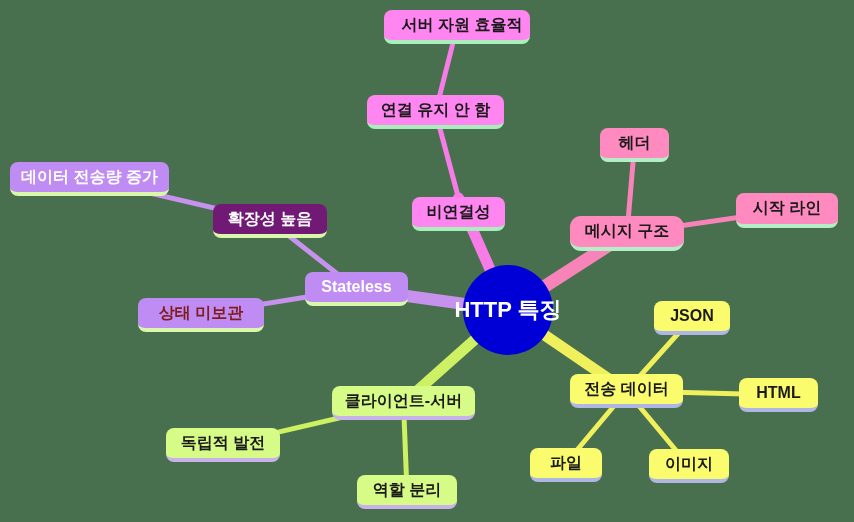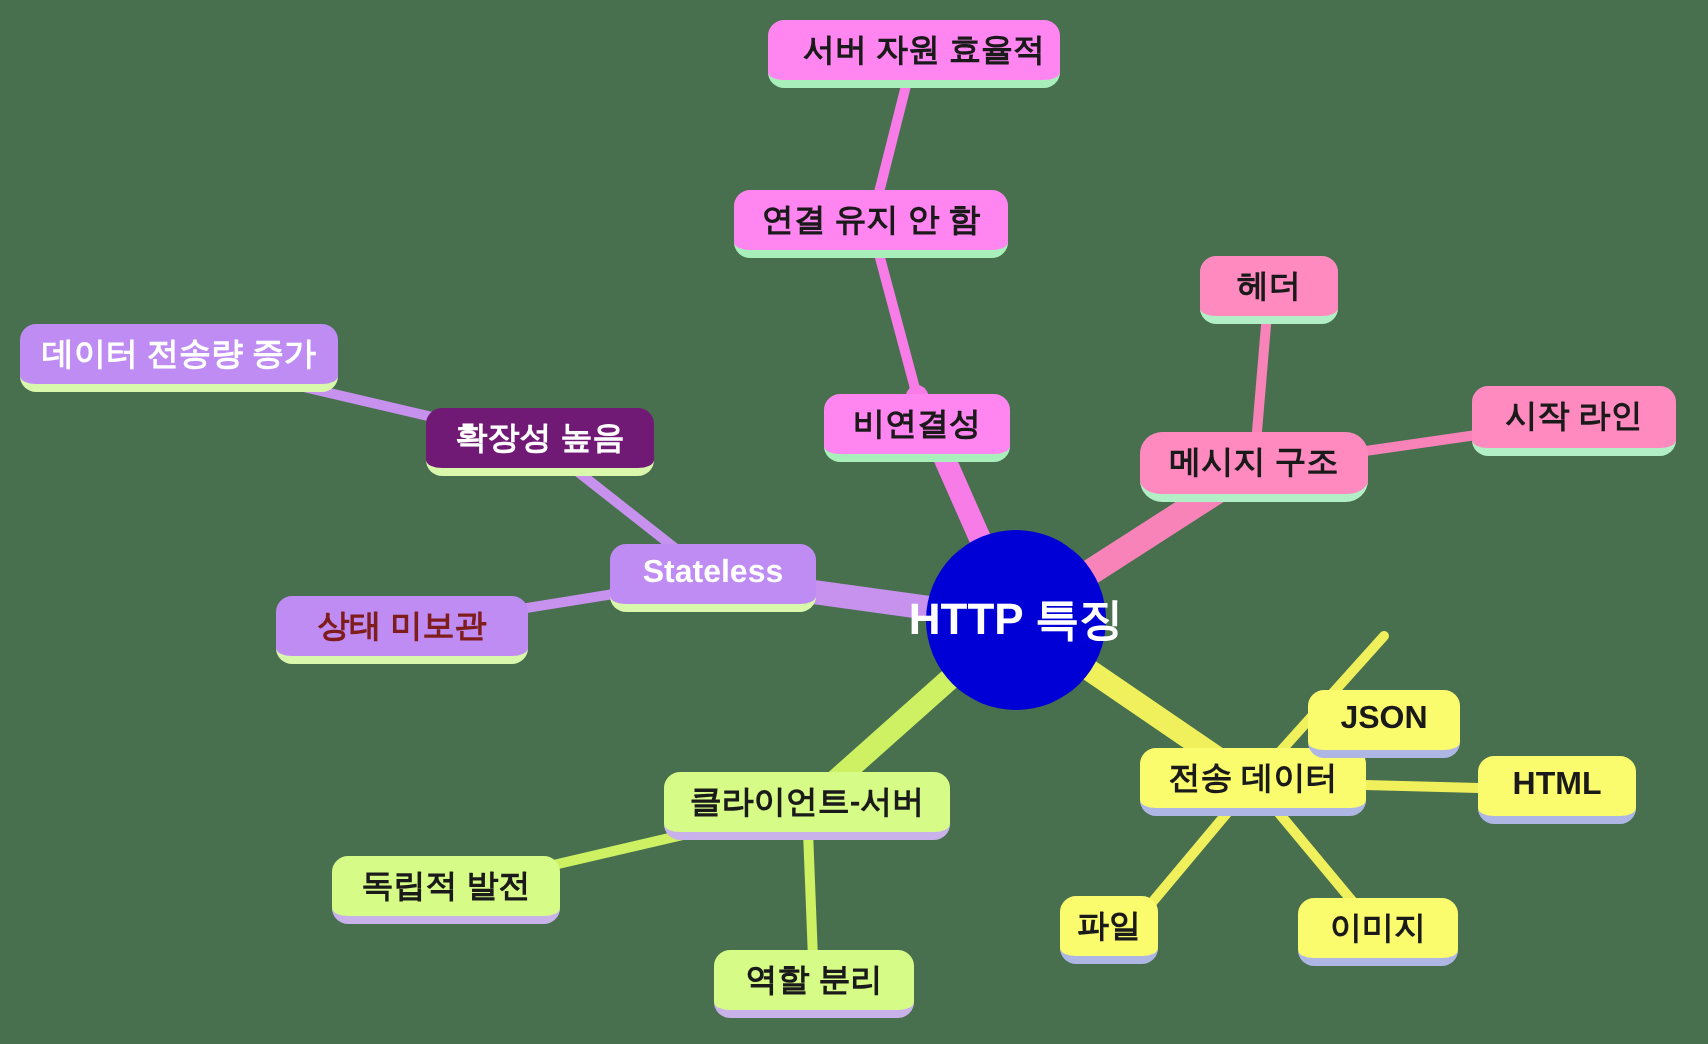--- a/index.html
+++ b/index.html
@@ -100,27 +100,27 @@
     </div>
     <div class="node" style="left: 166px; top: 428px; width: 114px; height: 34px; background: rgb(214, 251, 135); border-bottom: 4px solid rgb(201, 178, 233); color: rgb(26, 26, 26);">
       <span>독립적 발전</span>
     </div>
     <div class="node" style="left: 357px; top: 475px; width: 100px; height: 34px; background: rgb(214, 251, 135); border-bottom: 4px solid rgb(201, 178, 233); color: rgb(26, 26, 26);">
       <span>역할 분리</span>
     </div>
     <div class="node" style="left: 570px; top: 374px; width: 113px; height: 34px; background: rgb(251, 251, 110); border-bottom: 4px solid rgb(174, 183, 228); color: rgb(26, 26, 26);">
       <span>전송 데이터</span>
     </div>
-    <div class="node" style="left: 654px; top: 301px; width: 76px; height: 34px; background: rgb(251, 251, 110); border-bottom: 4px solid rgb(174, 183, 228); color: rgb(26, 26, 26); margin-top: 44px;">
+    <div class="node" style="left: 654px; top: 301px; width: 76px; height: 34px; background: rgb(251, 251, 110); border-bottom: 4px solid rgb(174, 183, 228); color: rgb(26, 26, 26);">
       <span>JSON</span>
     </div>
     <div class="node" style="left: 739px; top: 378px; width: 79px; height: 34px; background: rgb(251, 251, 110); border-bottom: 4px solid rgb(174, 183, 228); color: rgb(26, 26, 26);">
       <span>HTML</span>
     </div>
-    <div class="node" style="left: 530px; top: 448px; width: 49px; height: 34px; background: rgb(251, 251, 110); border-bottom: 4px solid rgb(174, 183, 228); color: rgb(26, 26, 26);">
+    <div class="node" style="left: 530px; top: 448px; width: 72px; height: 34px; background: rgb(251, 251, 110); border-bottom: 4px solid rgb(174, 183, 228); color: rgb(26, 26, 26);">
       <span>파일</span>
     </div>
     <div class="node" style="left: 649px; top: 449px; width: 80px; height: 34px; background: rgb(251, 251, 110); border-bottom: 4px solid rgb(174, 183, 228); color: rgb(26, 26, 26);">
       <span>이미지</span>
     </div>
     <div class="center-node" style="left: 463px; top: 265px; width: 90px; height: 90px; background: rgb(0, 0, 214); color: rgb(255, 255, 255);">
     <span>HTTP 특징</span>
   </div>
   </div>
 

